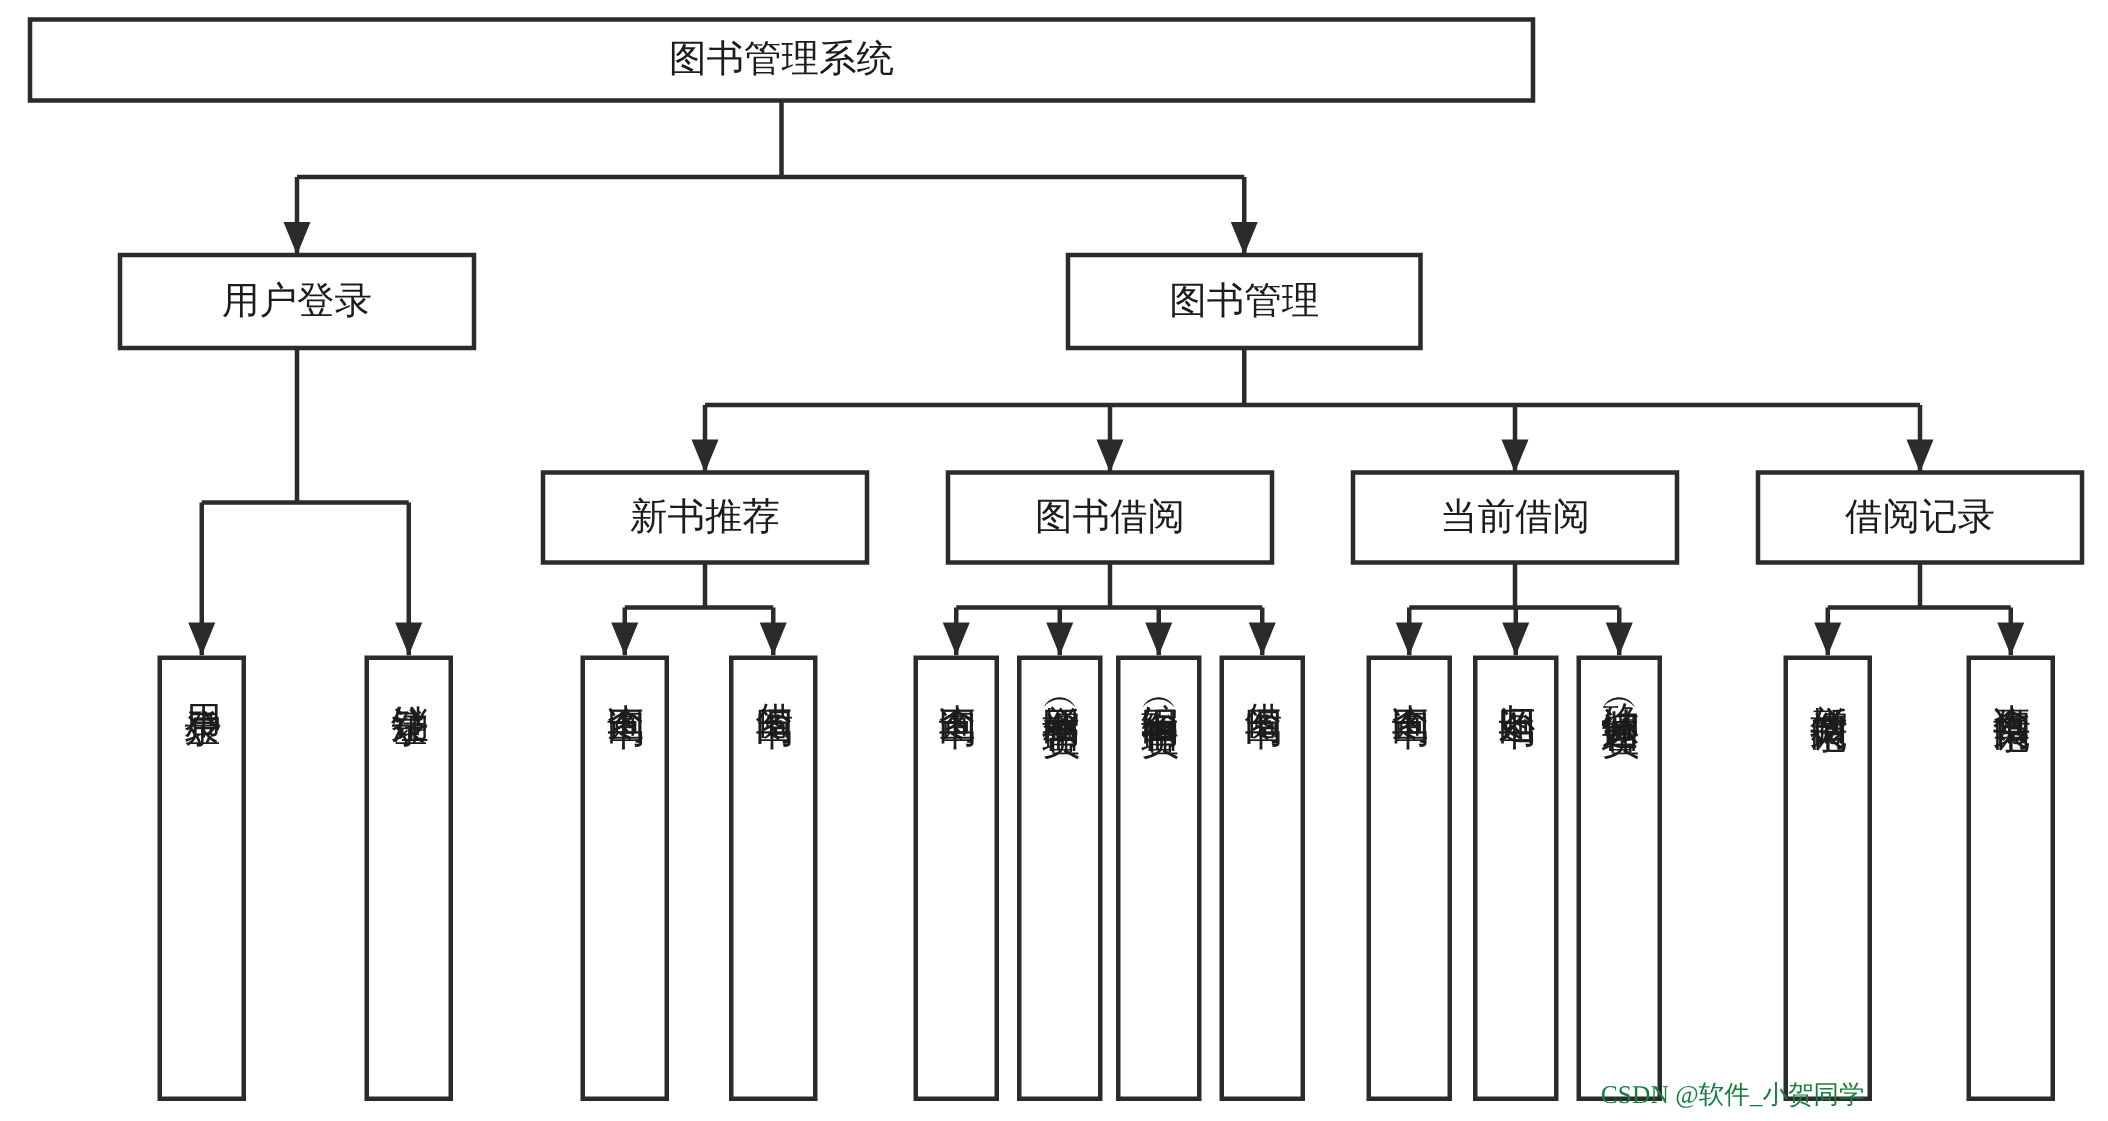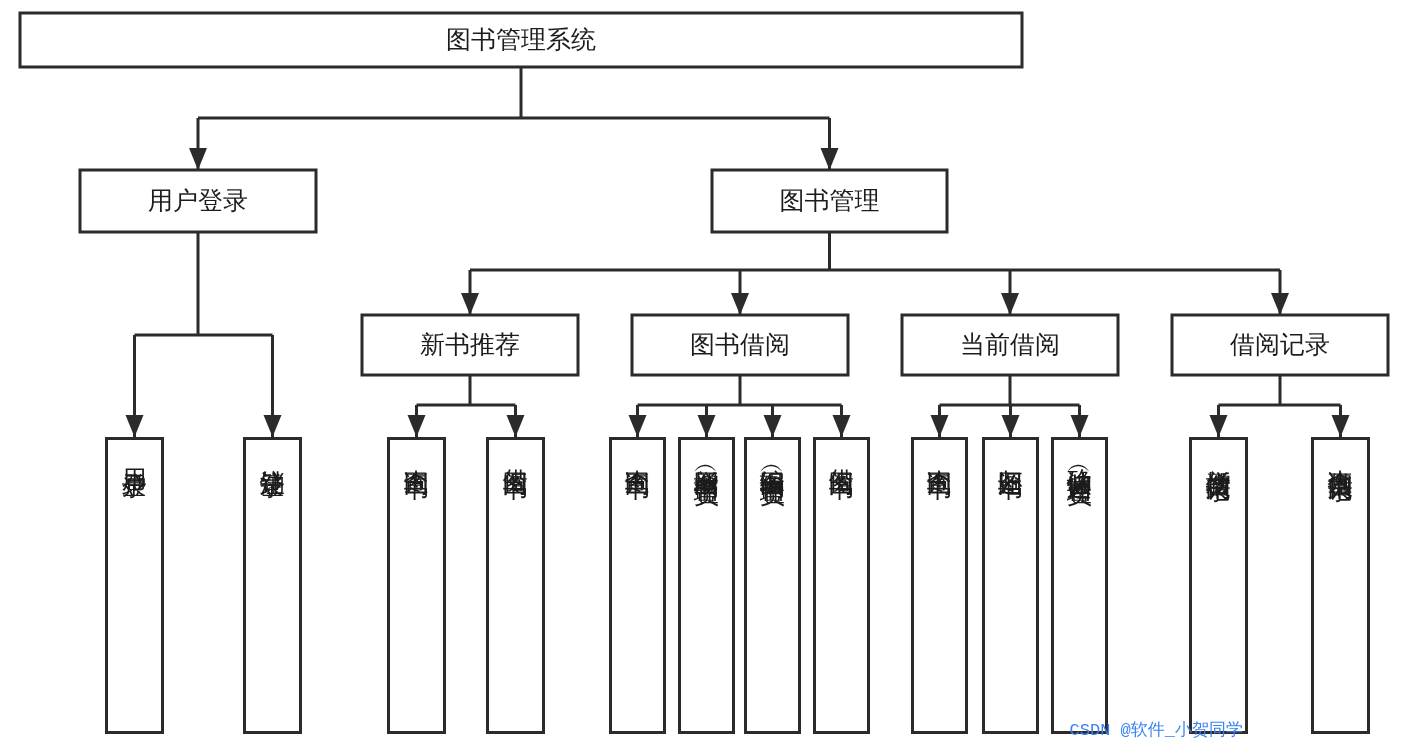--- a/index.html
+++ b/index.html
@@ -8,22 +8,22 @@
   svg.canvas{position:absolute;left:0;top:0;width:1405px;height:747px;}
   .node-box{fill:#ffffff;stroke:#2b2b2b;stroke-width:3;}
   .link-line{stroke:#2b2b2b;stroke-width:3;fill:none;stroke-linecap:butt;}
   .arrow-head{fill:#2b2b2b;stroke:none;}
   .node-label{fill:#1c1c1c;font-family:"Liberation Sans","DejaVu Sans",sans-serif;font-size:25px;text-anchor:middle;dominant-baseline:middle;}
   .vert-box{position:absolute;box-sizing:border-box;border:3px solid #2b2b2b;background:#fff;
             display:flex;align-items:flex-start;justify-content:center;padding-top:9px;}
   .vert-text{writing-mode:vertical-rl;text-orientation:upright;font-size:25px;line-height:1.06;
              color:#1c1c1c;letter-spacing:2px;white-space:nowrap;
              font-family:"Liberation Sans","DejaVu Sans",sans-serif;}
-  .watermark{position:absolute;right:10px;bottom:6px;font-size:17px;color:#3b82f6;
-             font-family:Liberation Mono, monospace;white-space:nowrap;}
+  .watermark{position:absolute;right:10px;bottom:6px;font-size:17px;color:#15803d;
+             font-family:Liberation Serif, serif;white-space:nowrap;}
 </style>
 </head>
 <body>
 
 <div id="diagram-root">
 
   <svg class="canvas" viewBox="0 0 1405 747">
     <g id="edges-layer">
         <line x1="521" y1="67" x2="521" y2="118" class="link-line"></line>
         <line x1="198" y1="118" x2="829.5" y2="118" class="link-line"></line>

